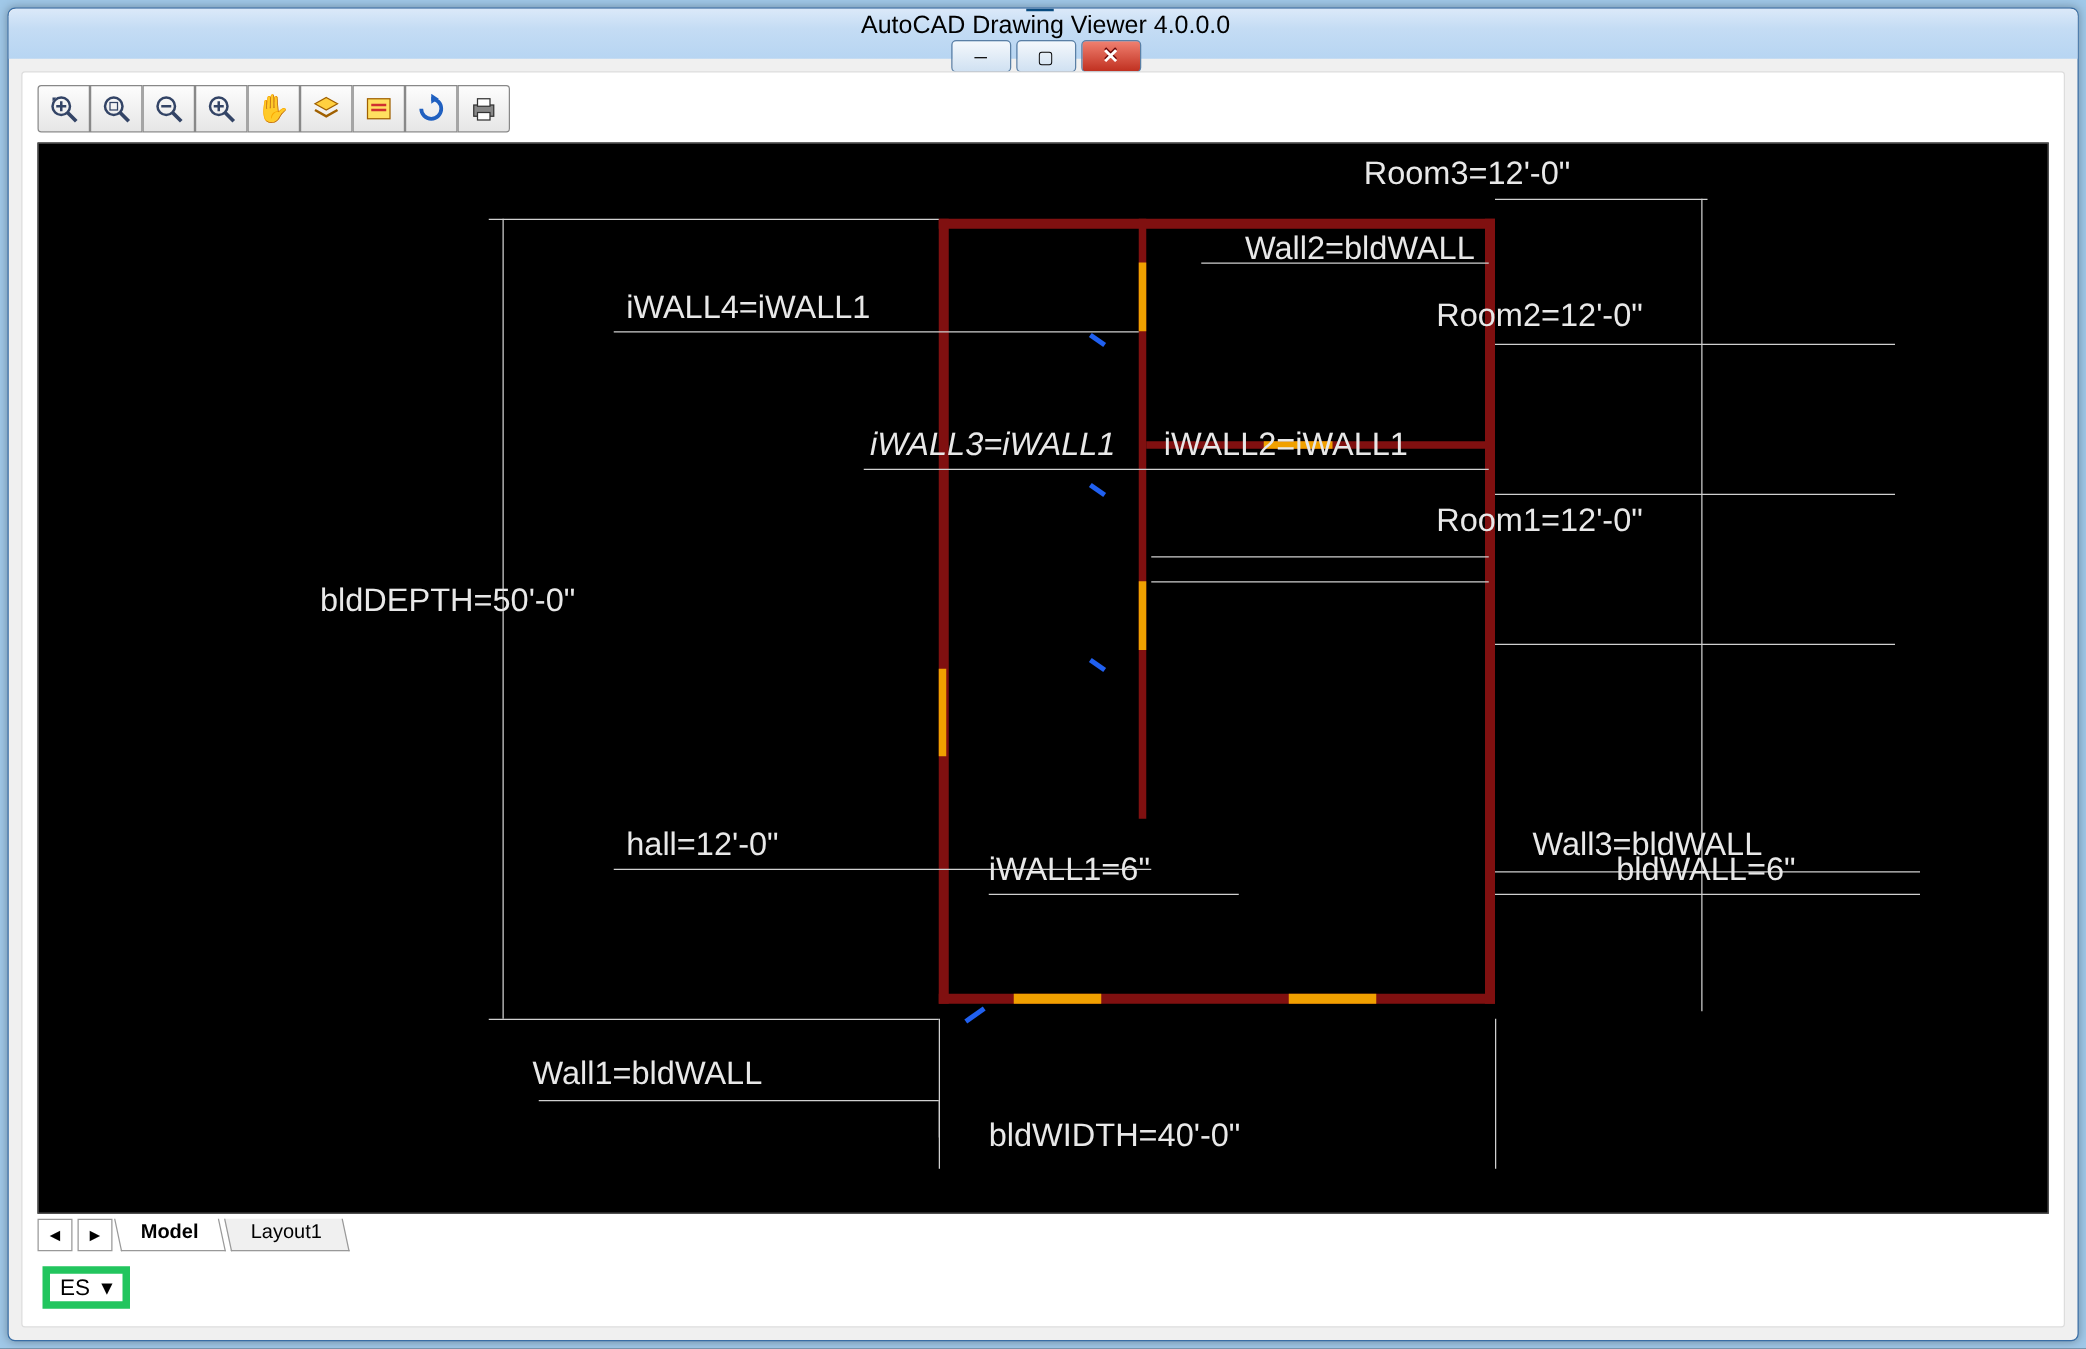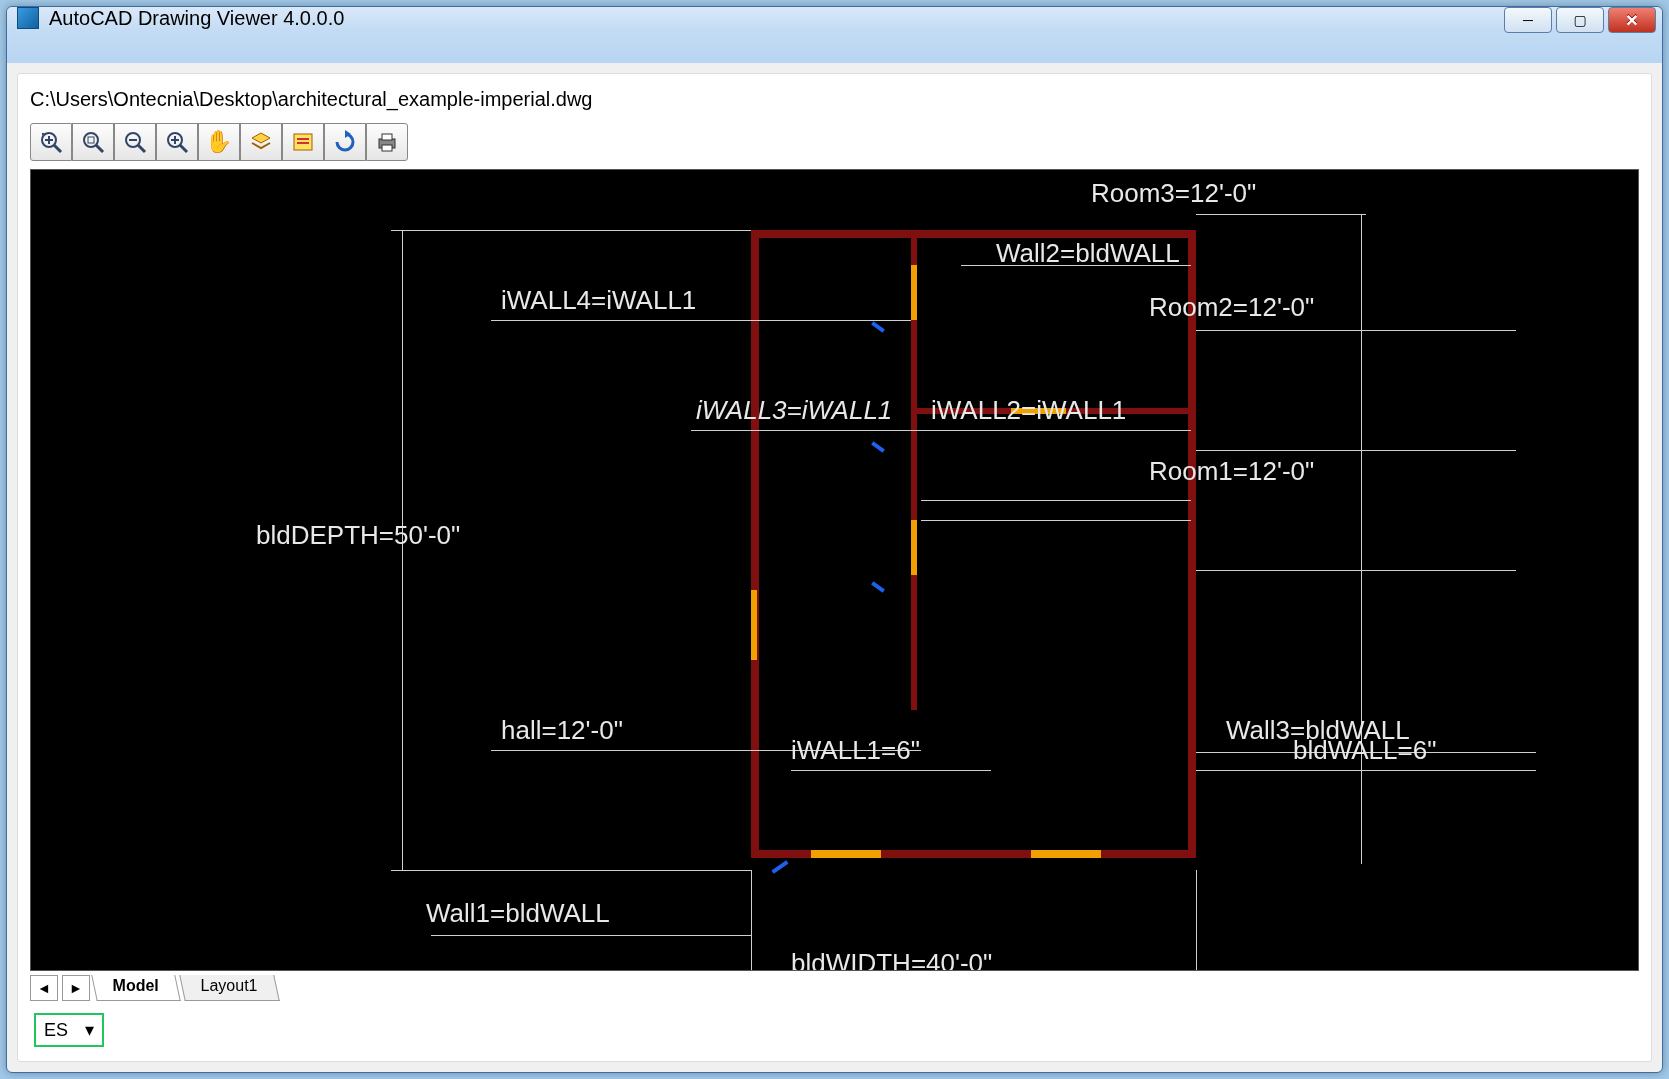--- a/index.html
+++ b/index.html
@@ -15,27 +15,28 @@
     width: 100%;
     height: 100%;
     background: #f0f0f0;
     border: 1px solid #3a6ea5;
     border-radius: 6px;
     display: flex;
     flex-direction: column;
     box-shadow: 0 0 8px rgba(0,0,0,0.3);
   }
   .titlebar {
-    height: 56px;
+    height: 40px;
     background: linear-gradient(#dbe9f9 0%, #c4dcf4 40%, #b7d5f2 100%);
     display: flex;
-    align-items: flex-start;
+    align-items: center;
     padding: 0 6px 0 10px;
     border-top-left-radius: 6px;
     border-top-right-radius: 6px;
+    flex-direction: column;
   }
   .titlebar .app-icon {
     width: 22px; height: 22px;
     background: linear-gradient(135deg,#3a9be0,#1060a0);
     border: 1px solid #0a4c80;
     display: inline-block;
     margin-right: 10px;
   }
   .titlebar .title {
     font-size: 20px;
@@ -128,21 +129,21 @@
   .btn {
     min-width: 220px; height: 38px;
     border:1px solid #7a7a7a; border-radius:4px;
     background: linear-gradient(#fdfdfd,#e2e2e2);
     font-size: 20px;
     text-align:center;
     line-height:36px;
   }
   .promo-link { color:#0000ee; text-decoration: underline; font-size:24px; flex:1;}
   .lang-select{
-    width:70px;height:34px;border:2px solid #22c55e;background:#fff;
+    width:70px;height:34px;border:6px solid #22c55e;background:#fff;
     display:flex;align-items:center;justify-content:space-between;
     padding:0 8px; font-size:18px;
   }
   svg.magnifier { width:24px;height:24px; }
 </style>
 </head>
 <body>
 
 <div class="window">
   <div class="titlebar">
@@ -155,21 +156,20 @@
       <div class="win-btn">
           <span>▢</span>
         </div>
       <div class="win-btn close">
           <span>✕</span>
         </div>
     </div>
   </div>
 
   <div class="client">
-    <div class="filepath">C:\Users\Ontecnia\Desktop\architectural_example-imperial.dwg</div>
 
     <div class="toolbar">
       <div class="tool-btn" title="Zoom Extents">
         <svg class="magnifier">
             <circle cx="10" cy="10" r="7" fill="none" stroke="#346" stroke-width="2"></circle>
             <line x1="15" y1="15" x2="22" y2="22" stroke="#346" stroke-width="3"></line>
             <line x1="6" y1="10" x2="14" y2="10" stroke="#346" stroke-width="2"></line>
             <line x1="10" y1="6" x2="10" y2="14" stroke="#346" stroke-width="2"></line>
             <path d="M3 3 L6 3 L3 6 Z" fill="#346"></path>
           </svg>

